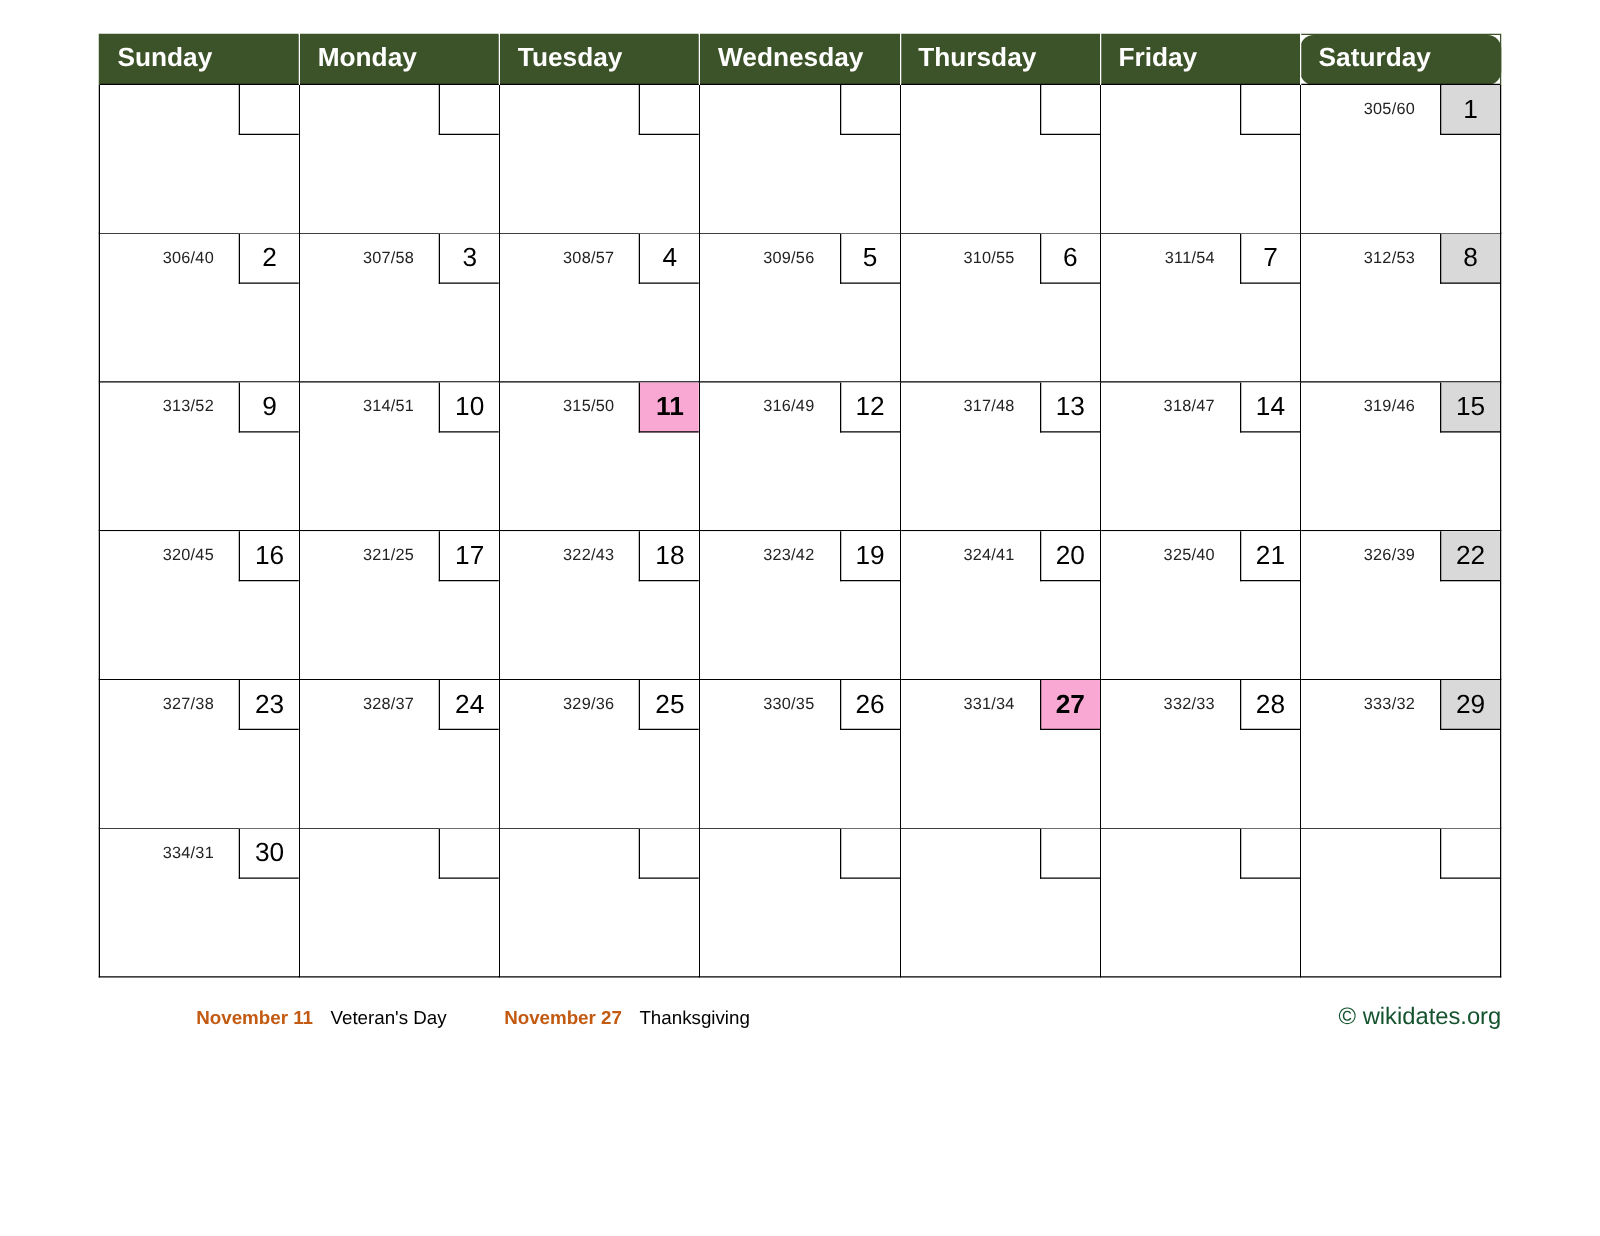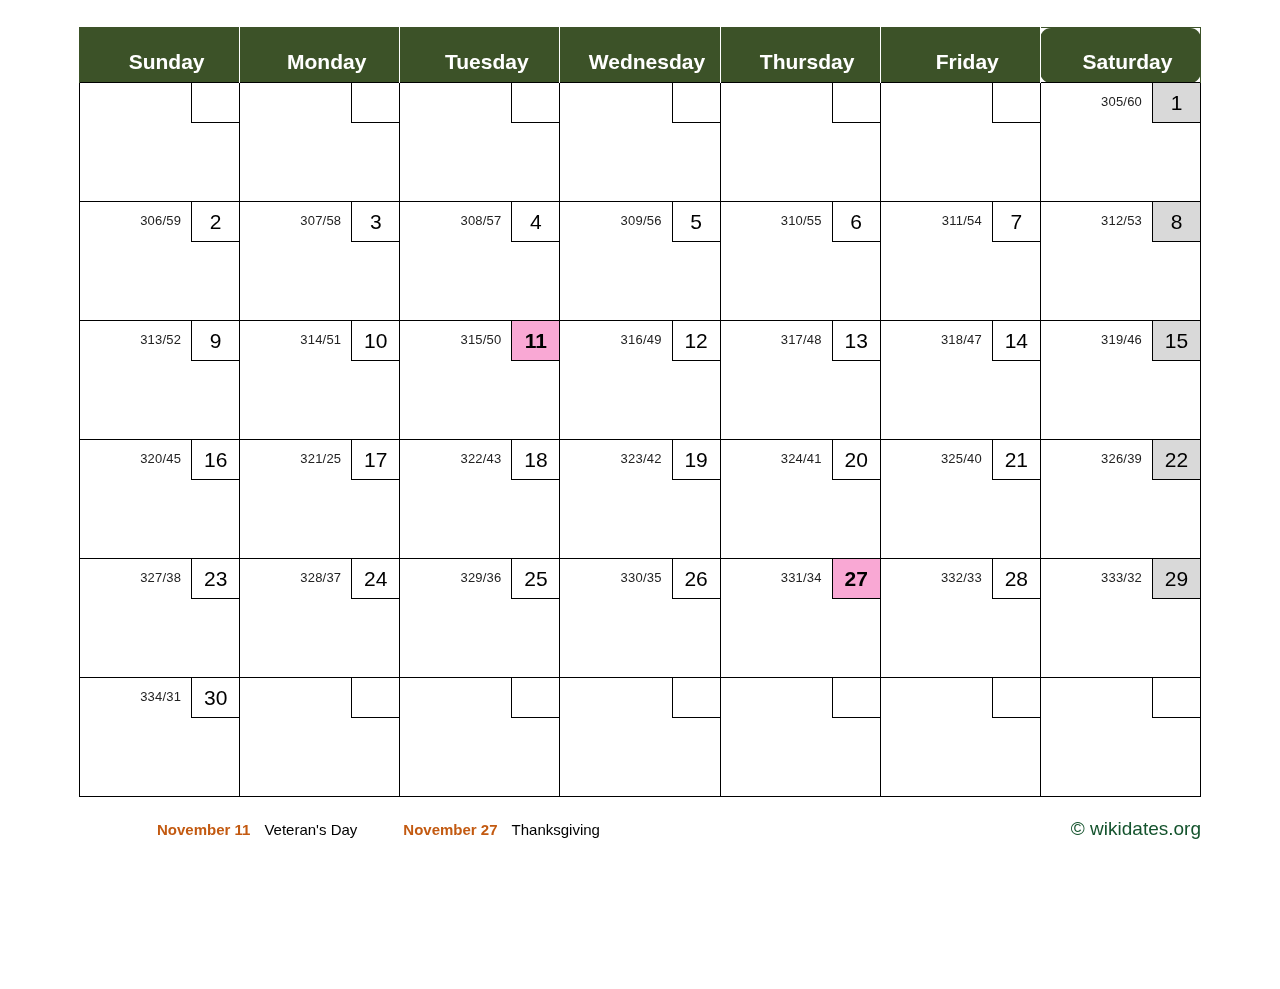--- a/index.html
+++ b/index.html
@@ -38,22 +38,22 @@
     border-collapse: collapse;
     table-layout: fixed;
     width: 1122px;
     border: 1px solid #3d5229;
   }
   table.cal th {
     background: #3c5228;
     color: #ffffff;
     font-size: 21px;
     font-weight: bold;
-    text-align: center;
-    padding: 20px 0 6px 14px;
+    text-align: left;
+    padding: 5px 0 6px 14px;
     height: 28px;
     border-right: 1px solid #ffffff;
     border-left: 1px solid #3c5228;
   }
   table.cal th:last-child { border-right: 1px solid #3c5228; border-radius: 11px; }
   table.cal td {
     border: 1px solid #000000;
     vertical-align: top;
     height: 118px;
     padding: 0;
@@ -87,21 +87,21 @@
   .daynum.holiday {
     background: #f9a8d4;
     font-weight: bold;
   }
   .daynum.empty {
     font-size: 0;
   }
   .doy {
     position: absolute;
     top: 11px;
-    right: 58px;
+    right: 68px;
     font-size: 13px;
     color: #222222;
     letter-spacing: 0.2px;
   }
   .footer {
     width: 1122px;
     margin: 0 auto;
     padding-top: 21px;
     font-size: 15px;
     display: flex;
@@ -181,21 +181,21 @@
             <td>
               <div class="cell-inner">
                 <span class="doy">305/60</span>
                 <span class="daynum weekend">1</span>
               </div>
             </td>
           </tr>
           <tr>
             <td>
               <div class="cell-inner">
-                <span class="doy">306/59</span>
+                <span class="doy">306/40</span>
                 <span class="daynum">2</span>
               </div>
             </td>
             <td>
               <div class="cell-inner">
                 <span class="doy">307/58</span>
                 <span class="daynum">3</span>
               </div>
             </td>
             <td>

